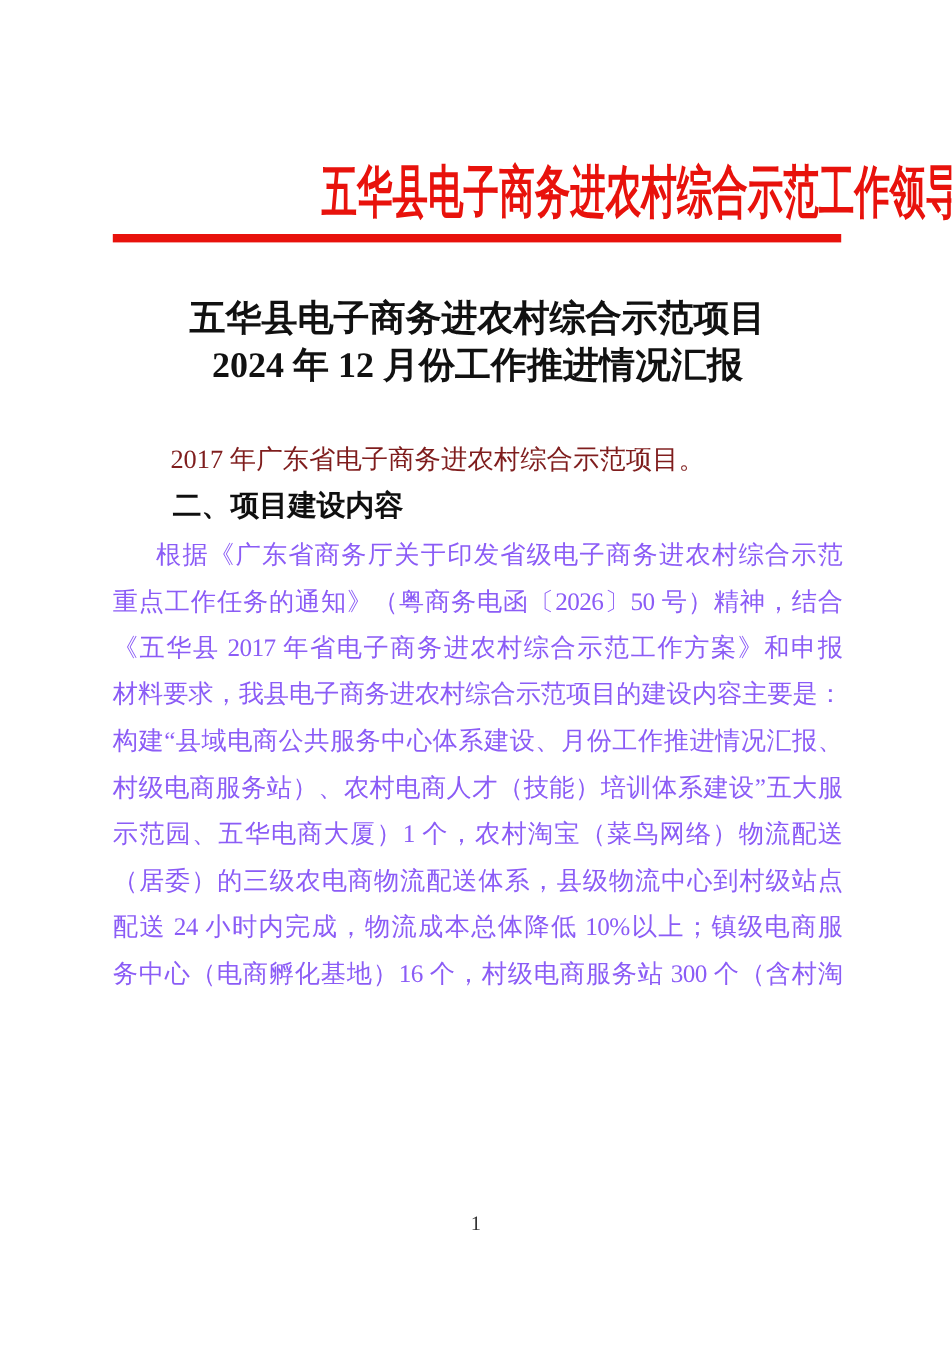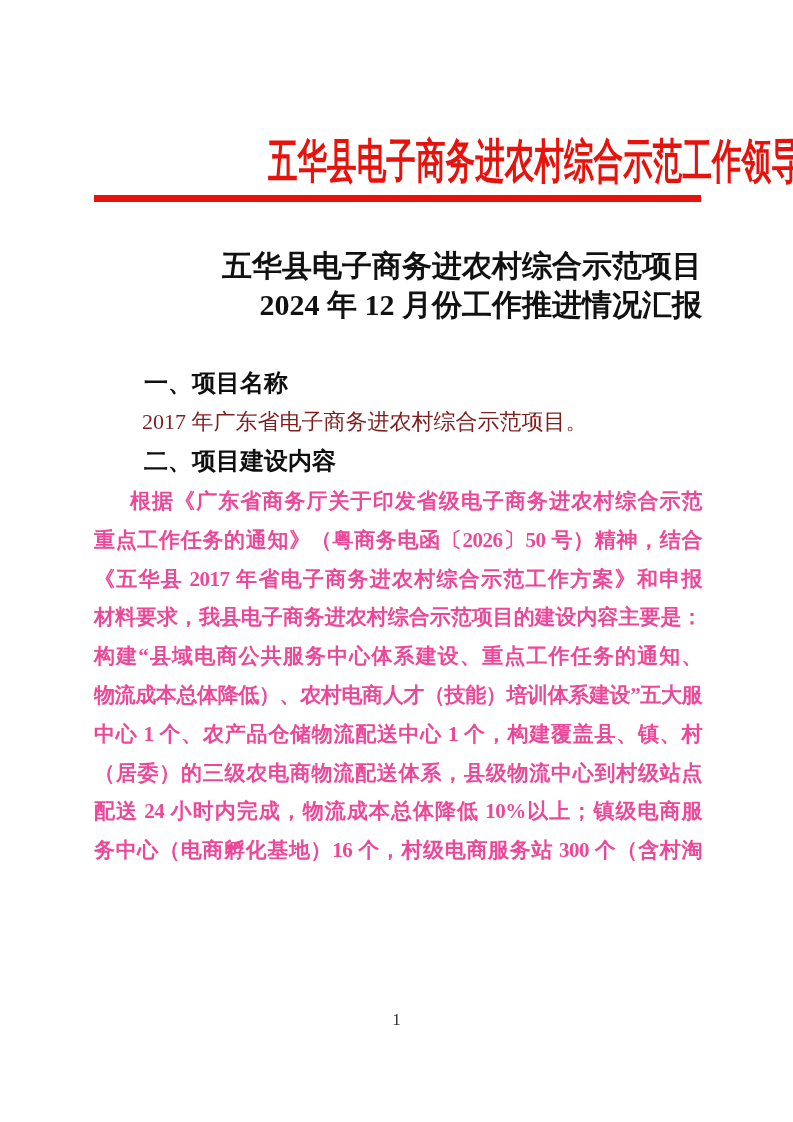--- a/index.html
+++ b/index.html
@@ -44,21 +44,21 @@
     height: 1px;               
     border-top: 5px solid var(--accent);
     border-bottom: 2px solid var(--accent);
   }
   
   .doc-title {
     position: absolute;
     top: 246px;
     left: 94px;
     width: 608px;
-    text-align: right;
+    text-align: center;
     font-weight: bold;
     font-size: 30px;
     line-height: 39px;
     color: #111111;
   }
   
   .content {
     position: absolute;
     top: 363px;
     left: 94px;
@@ -83,22 +83,21 @@
     white-space: nowrap;
   }
   .para { margin-top: 2px; }
   .pline {
     font-size: 21px;
     letter-spacing: -0.5px;
     line-height: 38.8px;
     text-align: justify;
     text-align-last: justify;
     text-justify: inter-character;
-    color: #ec4899;
-    font-weight: bold;
+    color: #8b5cf6;
   }
   .pline.first { text-indent: 36px; }
   
   .footer {
     position: absolute;
     top: 1008px;
     left: 0;
     width: 793px;
     text-align: center;
     font-size: 17px;
@@ -117,34 +116,33 @@
 
   <div class="red-rule"></div>
 
   <div class="doc-title">
     <div class="doc-title-line">五华县电子商务进农村综合示范项目</div>
     <div class="doc-title-line">2024 年 12 月份工作推进情况汇报</div>
   </div>
 
   <div class="content">
 
-    <div class="heading">一、项目名称</div>
 
     <div class="body-line">2017 年广东省电子商务进农村综合示范项目。</div>
 
     <div class="heading">二、项目建设内容</div>
 
     <div class="para">
       <div class="pline first">根据《广东省商务厅关于印发省级电子商务进农村综合示范</div>
       <div class="pline">重点工作任务的通知》（粤商务电函〔2026〕50 号）精神，结合</div>
       <div class="pline">《五华县 2017 年省电子商务进农村综合示范工作方案》和申报</div>
       <div class="pline">材料要求，我县电子商务进农村综合示范项目的建设内容主要是：</div>
-      <div class="pline">构建“县域电商公共服务中心体系建设、重点工作任务的通知、</div>
-      <div class="pline">物流成本总体降低）、农村电商人才（技能）培训体系建设”五大服</div>
-      <div class="pline">中心 1 个、农产品仓储物流配送中心 1 个，构建覆盖县、镇、村</div>
+      <div class="pline">构建“县域电商公共服务中心体系建设、月份工作推进情况汇报、</div>
+      <div class="pline">村级电商服务站）、农村电商人才（技能）培训体系建设”五大服</div>
+      <div class="pline">示范园、五华电商大厦）1 个，农村淘宝（菜鸟网络）物流配送</div>
       <div class="pline">（居委）的三级农电商物流配送体系，县级物流中心到村级站点</div>
       <div class="pline">配送 24 小时内完成，物流成本总体降低 10%以上；镇级电商服</div>
       <div class="pline">务中心（电商孵化基地）16 个，村级电商服务站 300 个（含村淘</div>
     </div>
 
   </div>
 
   <div class="footer">
     <span>1</span>
   </div>

